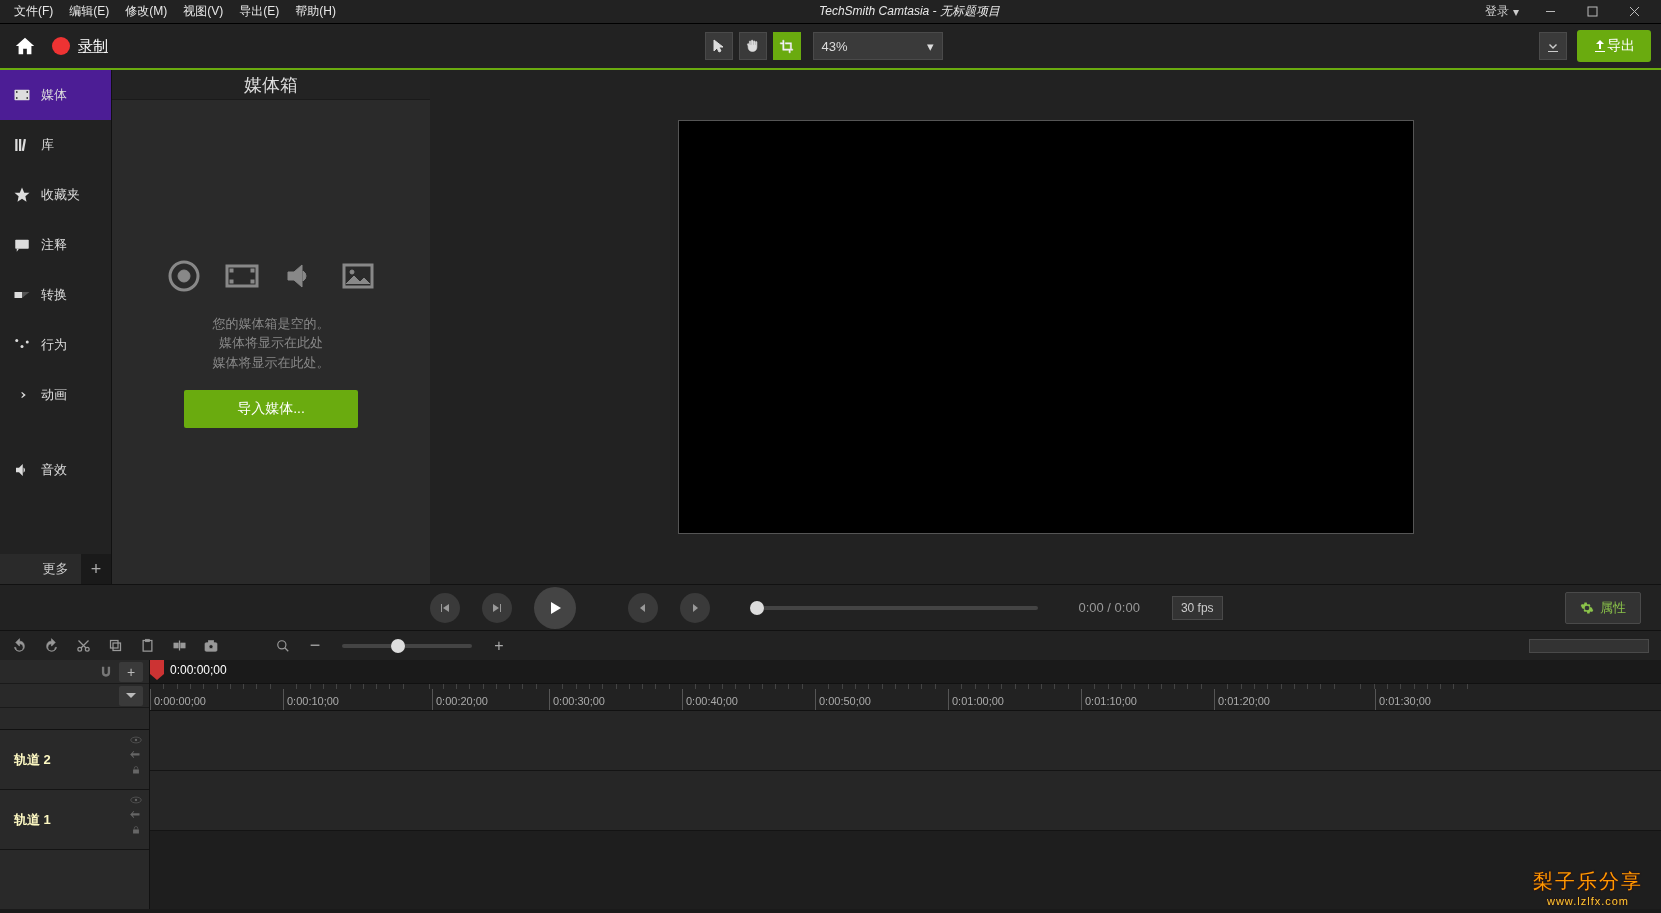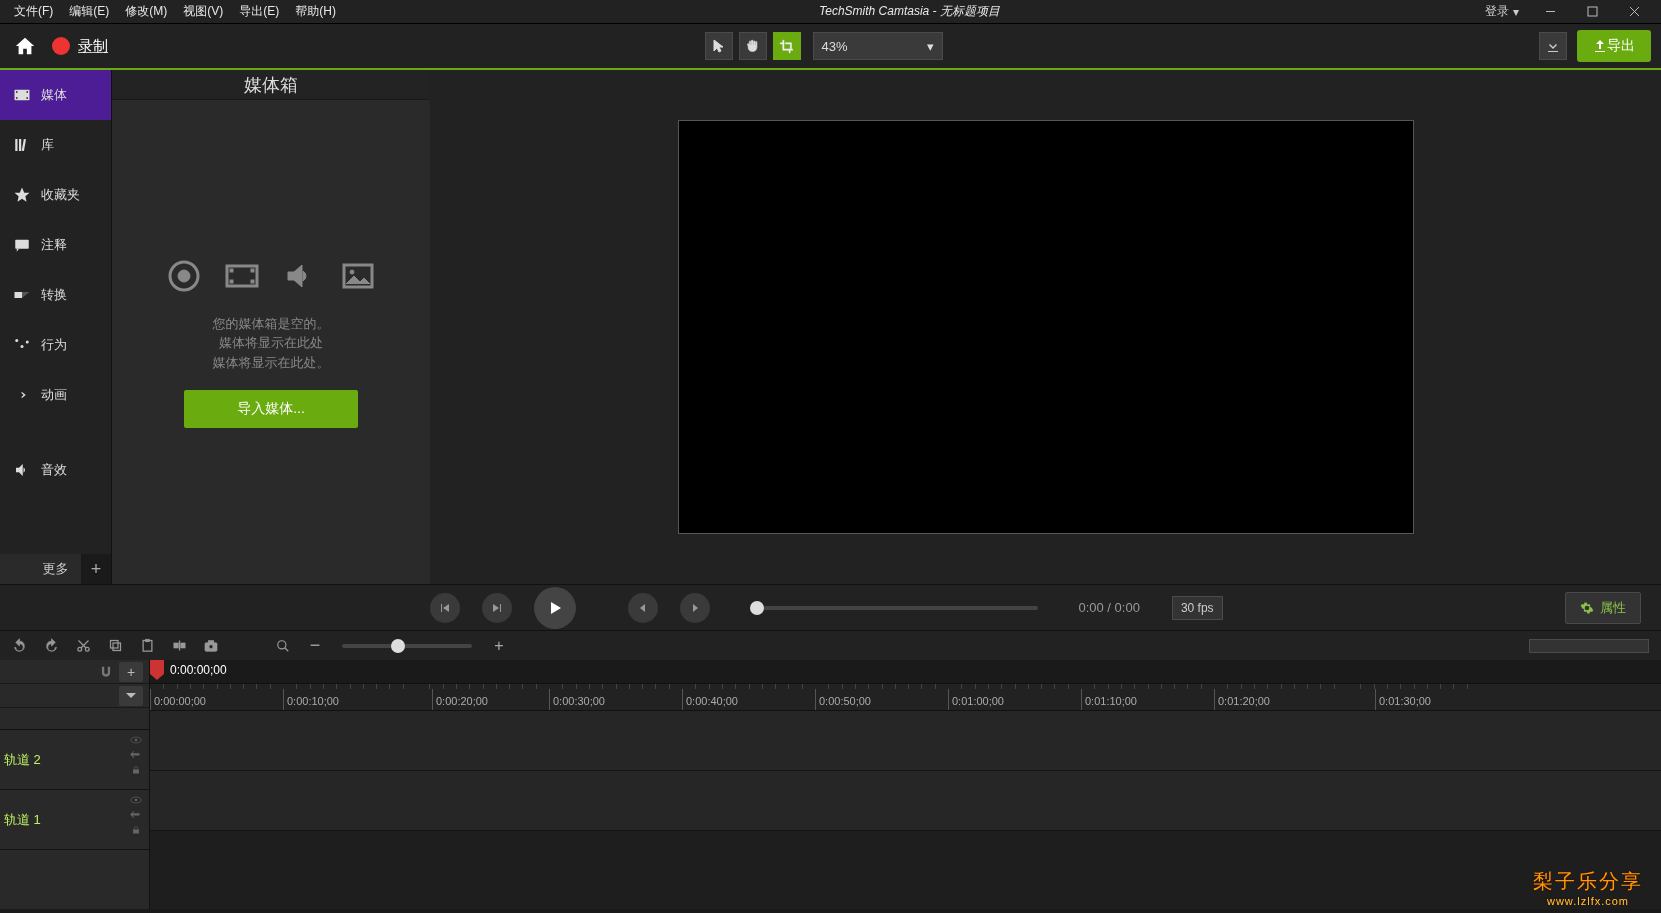--- a/index.html
+++ b/index.html
@@ -61,21 +61,21 @@
 .timeline-tools .zoom-slider { width:130px; height:4px; background:#444; border-radius:2px; position:relative; margin:0 6px; }
 .timeline-tools .zoom-slider .thumb { position:absolute; left:38%; top:-5px; width:14px; height:14px; border-radius:50%; background:#ddd; }
 .tt-spacer { flex:1; }
 .mini-track { width: 120px; height: 14px; background:#333; border:1px solid #4a4a4a; margin-right:4px; }
 
 .timeline { background:#1e1e1e; position:relative; height: 249px; }
 .track-head { position:absolute; left:0; top:0; bottom:0; width:150px; background:#292929; border-right:1px solid #111; }
 .th-row { height:24px; display:flex; align-items:center; justify-content:flex-end; padding:0 6px; gap:6px; border-bottom:1px solid #1a1a1a; }
 .th-row .btn { width:24px; height:20px; background:#3a3a3a; display:flex; align-items:center; justify-content:center; font-size:14px; color:#bbb; cursor:default; border-radius:2px; }
 .th-playhead-row { height:22px; border-bottom:1px solid #111; }
-.track-label-row { height:60px; display:flex; align-items:center; padding-left:4px; color:#bef264; font-size:13px; border-bottom:1px solid #141414; position:relative; }
+.track-label-row { height:60px; display:flex; align-items:center; padding-left:14px; color:#fef9c3; font-size:13px; border-bottom:1px solid #141414; position:relative;font-weight:bold; }
 .track-ctrls { position:absolute; right:6px; top:4px; display:flex; flex-direction:column; gap:3px; }
 .track-ctrls svg { fill:#666; width:14px; height:12px; }
 .timeline-body { position:absolute; left:150px; right:0; top:0; bottom:0; overflow:hidden; }
 .playhead-band { height:24px; background:#1a1a1a; position:relative; border-bottom:1px solid #111; }
 .playhead { position:absolute; left:0; top:0; display:flex; align-items:center; }
 .playhead .marker { width:14px; height:20px; background:#c33; clip-path: polygon(0 0, 100% 0, 100% 70%, 50% 100%, 0 70%); }
 .playhead .time { color:#fff; font-size:12px; margin-left:6px; }
 .ruler { height:22px; background:#222; position:relative; border-bottom:1px solid #111; }
 .ruler .tick { position:absolute; top:0; bottom:0; border-left:1px solid #555; }
 .ruler .tick .label { position:absolute; bottom:3px; left:3px; font-size:11px; color:#aaa; white-space:nowrap; }

